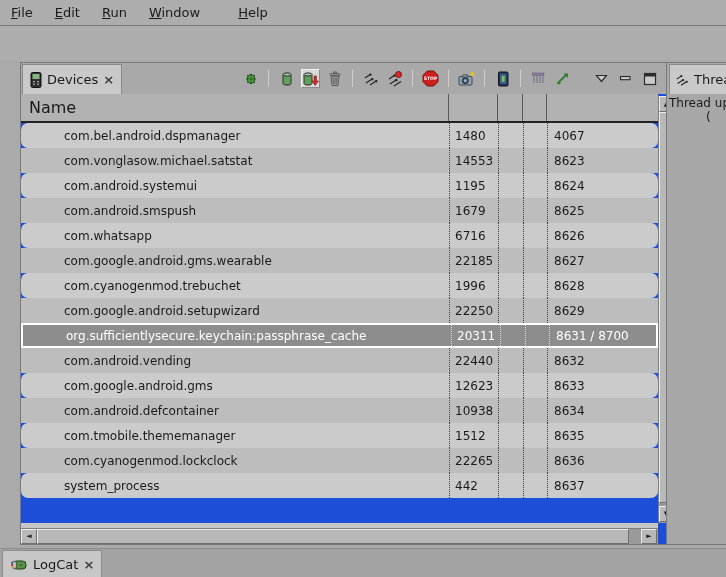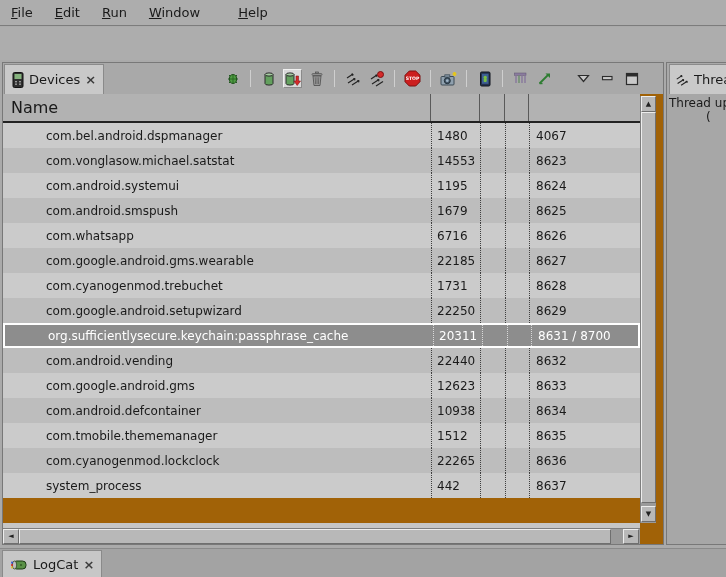--- a/index.html
+++ b/index.html
@@ -17,22 +17,22 @@
     display:flex; align-items:center; font-size:13px;
   }
   .menu-item { display:inline-block; padding:3px 11px; cursor:default; }
   .menu-item::first-letter { text-decoration:underline; }
   .menu-item.help { margin-left:16px; }
   
   .topstrip { position:absolute; left:0; top:27px; width:726px; height:33px; background:#adadad; }
 
   
   .devices-panel {
-    position:absolute; left:2px; top:62px; width:662px; height:483px;
-    background:#a16207; border:1px solid #787878;
+    position:absolute; left:20px; top:62px; width:662px; height:483px;
+    background:#1d4ed8; border:1px solid #787878;
   }
   .tabbar { position:absolute; left:0; top:0; width:660px; height:31px; background:#a9a9a9; }
   .tab {
     position:absolute; top:1px; height:30px; background:#c9c9c9;
     border:1px solid #8a8a8a; border-bottom:none;
     display:flex; align-items:center; gap:5px; padding:0 7px;
     font-size:13px; white-space:nowrap;
   }
   .tab-devices { left:1px; }
   .tab-close { font-size:13px; font-weight:bold; color:#3c3c3c; line-height:1; }
@@ -53,21 +53,21 @@
     display:flex; font-size:16px; align-items:center;
   }
   .th { height:100%; display:flex; align-items:center; }
   .th.name { width:428px; padding-left:8px; border-right:1px solid #5a5a5a; }
   .th.c2 { width:49px; border-right:1px solid #5a5a5a; }
   .th.c3 { width:25px; border-right:1px solid #5a5a5a; }
   .th.c4 { width:24px; border-right:1px solid #5a5a5a; }
   .th.port { flex:1; }
   .tbody { position:absolute; left:0; top:60px; width:637px; height:400px; }
   .trow { display:flex; height:25px; font-size:12px; align-items:stretch; }
-  .trow.light { background:#cbcbcb; }
+  .trow.light { background:#cbcbcb;border-radius:7px; }
   .trow.dark  { background:#bdbdbd; }
   .trow.selected { background:#8d8d8d; color:#ffffff; border:2px solid #ffffff; }
   .cell { display:flex; align-items:center; overflow:hidden; white-space:nowrap; }
   .cell.name { width:428px; padding-left:43px; }
   .cell.pid  { width:49px; padding-left:5px; border-left:1px dotted #3f3f3f; }
   .cell.c3   { width:25px; border-left:1px dotted #3f3f3f; }
   .cell.c4   { width:24px; border-left:1px dotted #3f3f3f; }
   .cell.port { flex:1; padding-left:6px; border-left:1px dotted #3f3f3f; }
   .trow.selected .cell.pid, .trow.selected .cell.c3,
   .trow.selected .cell.c4, .trow.selected .cell.port { border-left-color:#d9d9d9; }
@@ -319,21 +319,21 @@
         </div>
         <div class="trow dark">
           <div class="cell name">com.google.android.gms.wearable</div>
           <div class="cell pid">22185</div>
           <div class="cell c3"></div>
           <div class="cell c4"></div>
           <div class="cell port">8627</div>
         </div>
         <div class="trow light">
           <div class="cell name">com.cyanogenmod.trebuchet</div>
-          <div class="cell pid">1731</div>
+          <div class="cell pid">1996</div>
           <div class="cell c3"></div>
           <div class="cell c4"></div>
           <div class="cell port">8628</div>
         </div>
         <div class="trow dark">
           <div class="cell name">com.google.android.setupwizard</div>
           <div class="cell pid">22250</div>
           <div class="cell c3"></div>
           <div class="cell c4"></div>
           <div class="cell port">8629</div>

